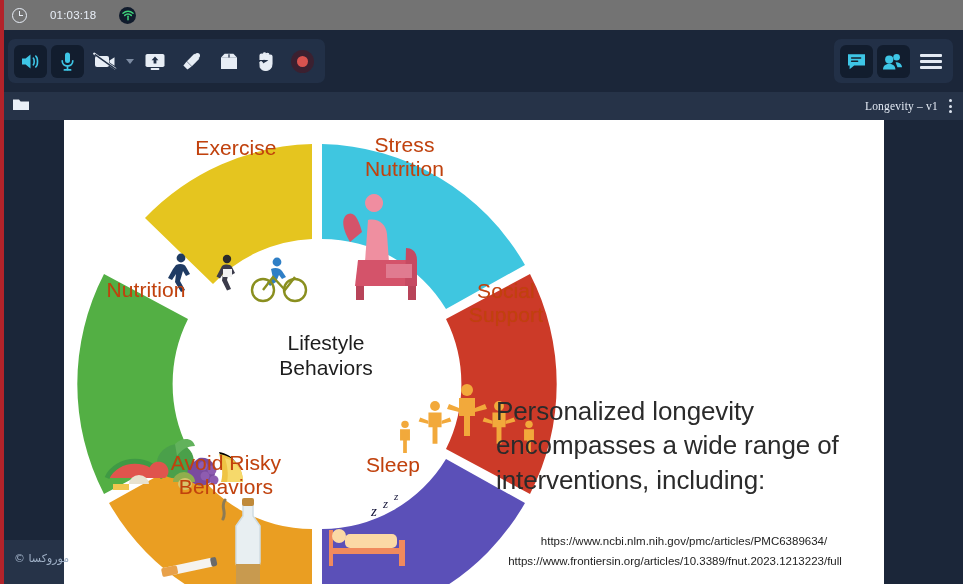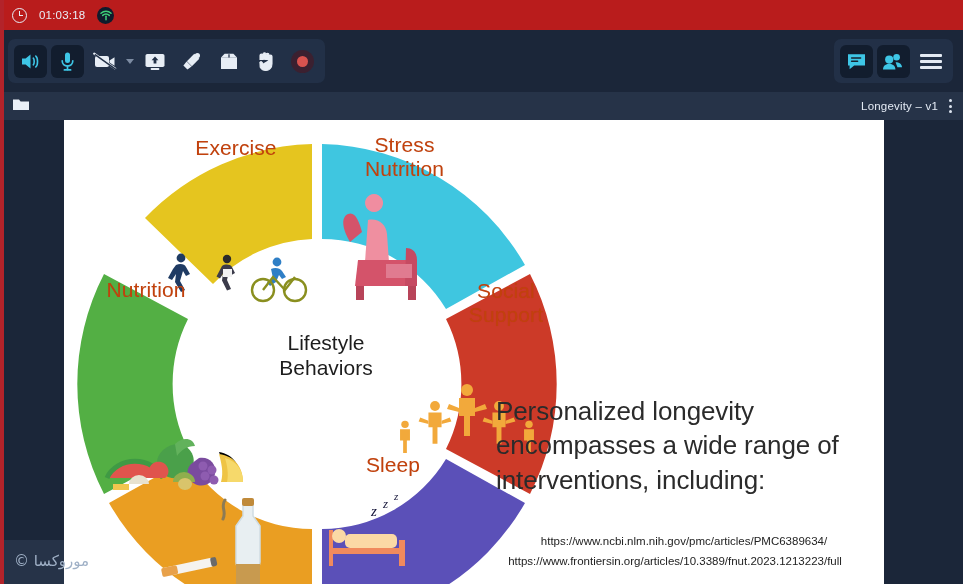--- a/index.html
+++ b/index.html
@@ -12,22 +12,22 @@
 
   
   .edge-strip {
     position:absolute; left:0; top:0; width:4px; height:584px;
     background:#b3232a; z-index:40;
   }
 
   
   .statusbar {
     position:absolute; left:0; top:0; width:963px; height:30px;
-    background:#b91c1c;
-    display:flex; align-items:center; padding-left:12px; gap:12px;
+    background:#737373;
+    display:flex; align-items:center; padding-left:12px; gap:23px;
   }
   .clock-icon { width:15px; height:15px; position:relative; flex:none; }
   .clock-icon .ring {
     position:absolute; inset:0; border:1.6px solid #e8eef7; border-radius:50%;
   }
   .clock-icon .hand-h {
     position:absolute; left:7px; top:3.6px; width:1.4px; height:4.5px;
     background:#e8eef7;
   }
   .clock-icon .hand-m {
@@ -74,21 +74,21 @@
   .burger i { display:block; height:3px; background:#e4eaf3; border-radius:1px; }
 
   
   .docbar {
     position:absolute; left:0; top:92px; width:963px; height:28px;
     background:#263348;
     display:flex; align-items:center; justify-content:space-between;
     padding:0 8px 0 12px;
   }
   .docbar .right-side { display:flex; align-items:center; gap:8px; }
-  .doc-title { color:#e3eaf4; font-size:11.5px; letter-spacing:.2px; }
+  .doc-title { color:#e3eaf4; font-size:11.5px; letter-spacing:.2px;font-family:Liberation Serif, serif; }
   .kebab { display:flex; flex-direction:column; gap:2.5px; cursor:pointer; padding:3px; }
   .kebab i { width:3px;height:3px;border-radius:50%;background:#dde5f0;display:block; }
 
   
   .slide {
     position:absolute; left:64px; top:120px; width:820px; height:464px;
     background:#ffffff; overflow:hidden;
   }
 
   
@@ -124,21 +124,21 @@
     position:absolute; left:420px; top:412px; width:400px;
     text-align:center; font-family:Liberation Sans, sans-serif;
     color:#222; font-size:11.5px; line-height:1.72;
   }
   .citations div { white-space:nowrap; }
   .cite-2 { margin-left:-18px; }
 
   
   .watermark {
     position:absolute; left:14px; top:552px; z-index:30;
-    color:#9fb0c6; font-size:15px; direction:rtl;
+    color:#9fb0c6; font-size:11px; direction:rtl;
     font-family:"DejaVu Sans", sans-serif;
   }
 
   
   .bottom-left-chrome {
     position:absolute; left:0; top:540px; width:64px; height:44px;
     background:#263348;
   }
 </style>
 </head>
@@ -395,20 +395,24 @@
     <div class="seg-label lb-exercise">Exercise</div>
     <div class="seg-label lb-stress">
       <span>Stress</span><br>
       <span>Nutrition</span>
     </div>
     <div class="seg-label lb-social">
       <span>Social</span><br>
       <span>Support</span>
     </div>
     <div class="seg-label lb-nutrition">Nutrition</div>
+    <div class="seg-label lb-avoid">
+      <span>Avoid Risky</span><br>
+      <span>Behaviors</span>
+    </div>
     <div class="seg-label lb-sleep">Sleep</div>
 
     <div class="center-label">
       <span>Lifestyle</span><br>
       <span>Behaviors</span>
     </div>
   </div>
 
   <div class="body-copy">Personalized longevity encompasses a wide range of interventions, including:</div>
 

